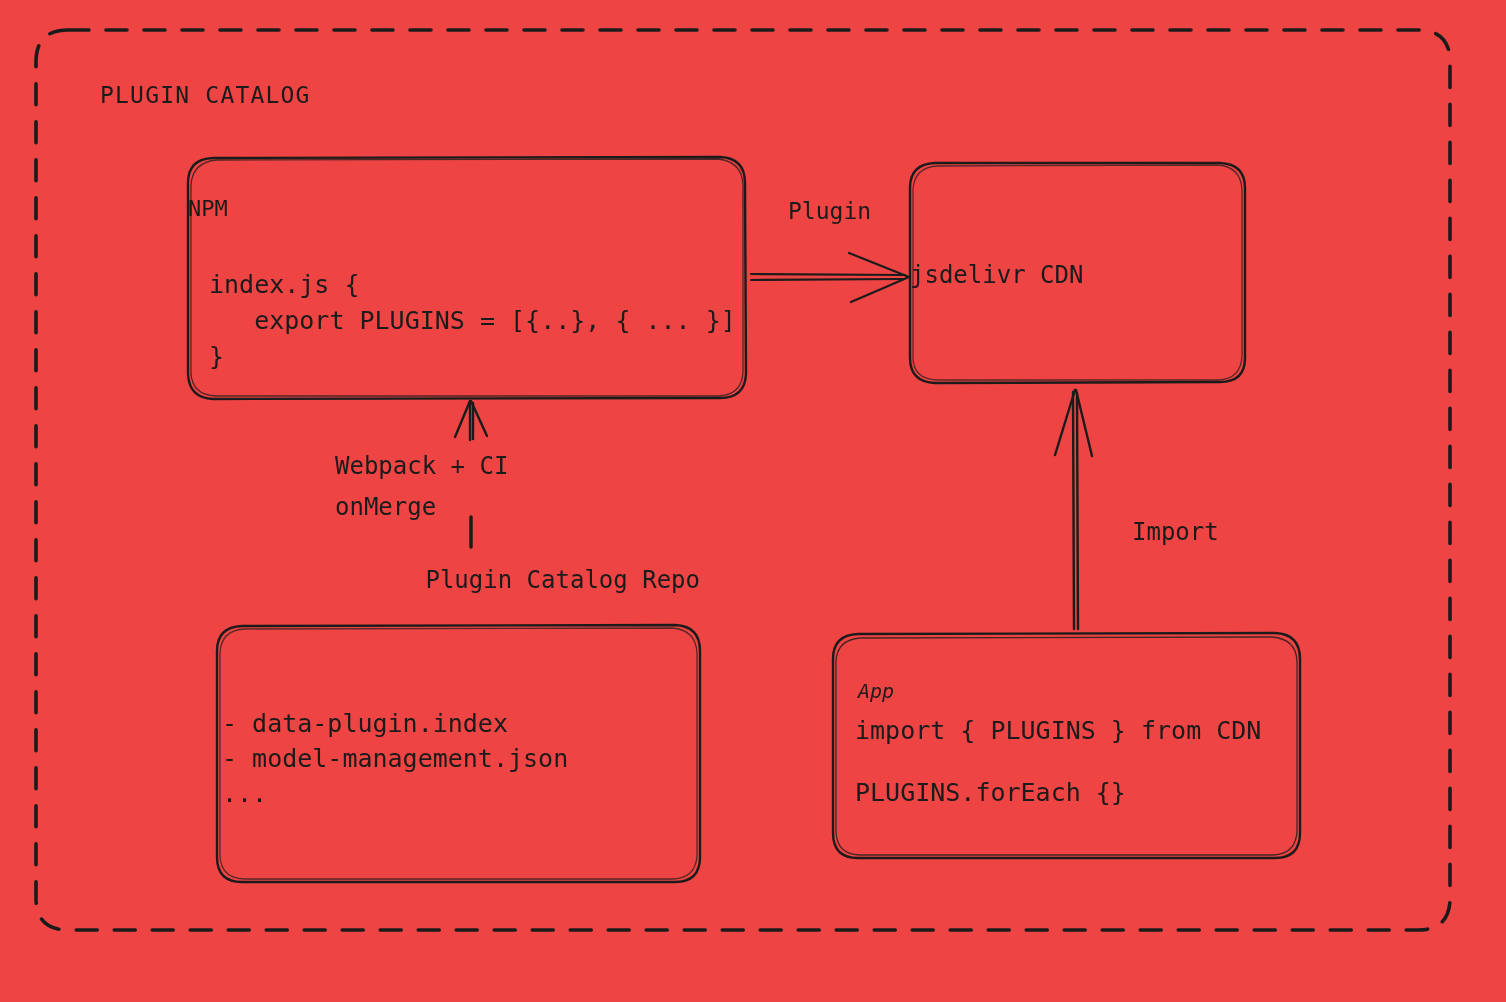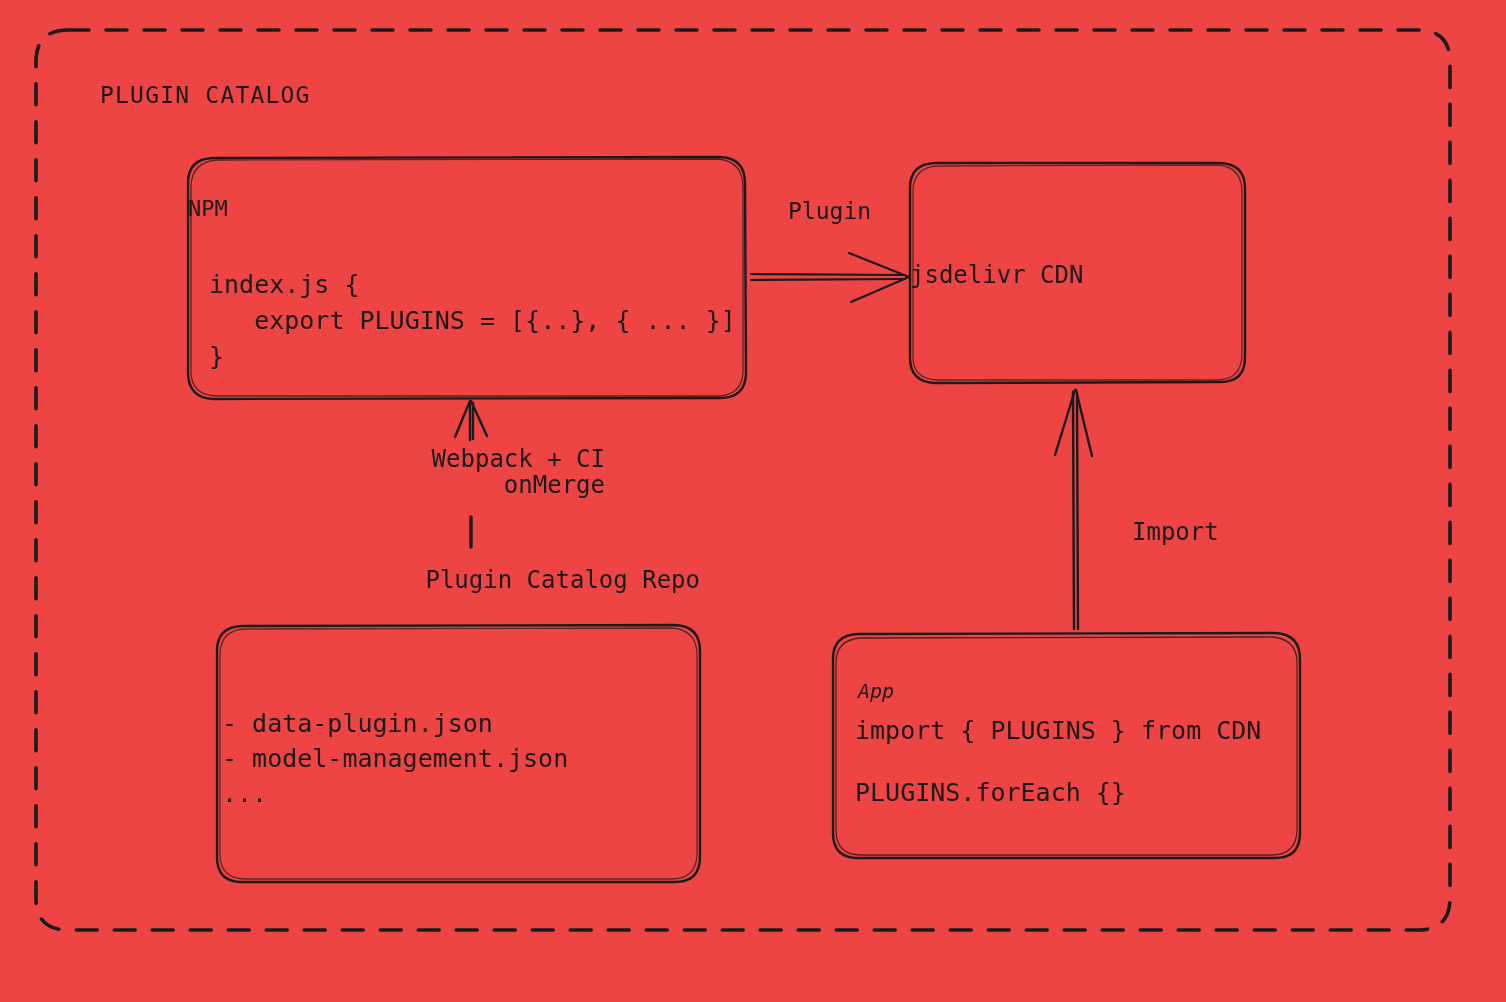--- a/index.html
+++ b/index.html
@@ -99,23 +99,23 @@
   
   .lbl-cache {
     left: 788px;
     top: 198px;
     font-size: 23px;
   }
   .lbl-webpack {
     left: 335px;
     top: 446px;
     width: 270px;
-    text-align: right;
+    text-align: left;
     font-size: 24px;
-    line-height: 26px;
+    line-height: 41px;
   }
   .lbl-import {
     left: 1106px;
     top: 518px;
     font-size: 24px;
     margin-left: 26px;
   }
 </style>
 </head>
 <body>
@@ -167,21 +167,21 @@
   <div class="txt group-label">PLUGIN CATALOG</div>
 
   <div class="txt npm-title">NPM</div>
   <div class="txt npm-code">index.js {
    export PLUGINS = [{..}, { ... }]
 }</div>
 
   <div class="txt cdn-title">jsdelivr CDN</div>
 
   <div class="txt repo-caption">Plugin Catalog Repo</div>
-  <div class="txt repo-code">- data-plugin.json
+  <div class="txt repo-code">- data-plugin.index
 - model-management.json
 ...</div>
 
   <div class="txt app-title">App</div>
   <div class="txt app-code">import { PLUGINS } from CDN
 PLUGINS.forEach {}</div>
 
   <div class="txt lbl-cache">Plugin</div>
   <div class="txt lbl-webpack">Webpack + CI
 onMerge</div>

